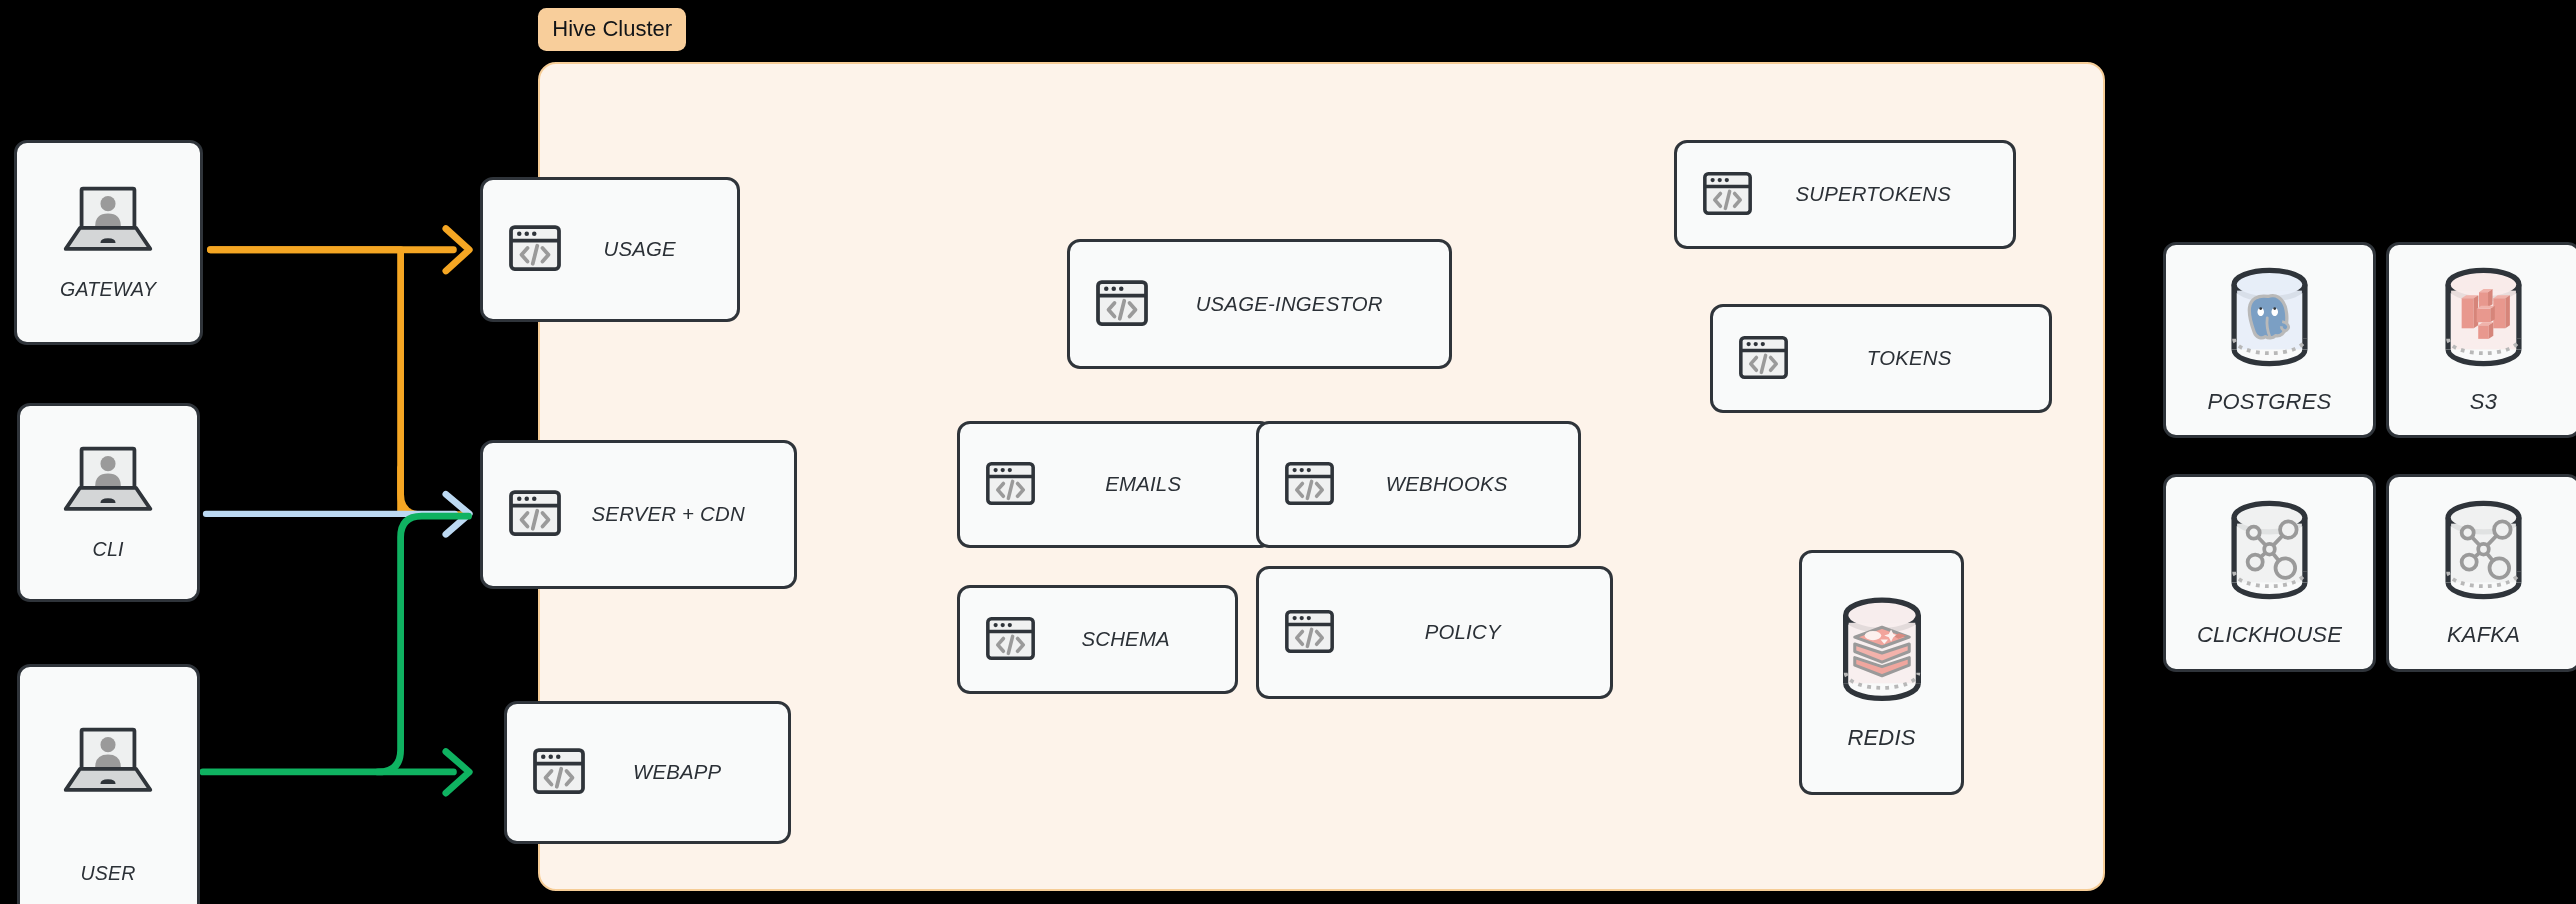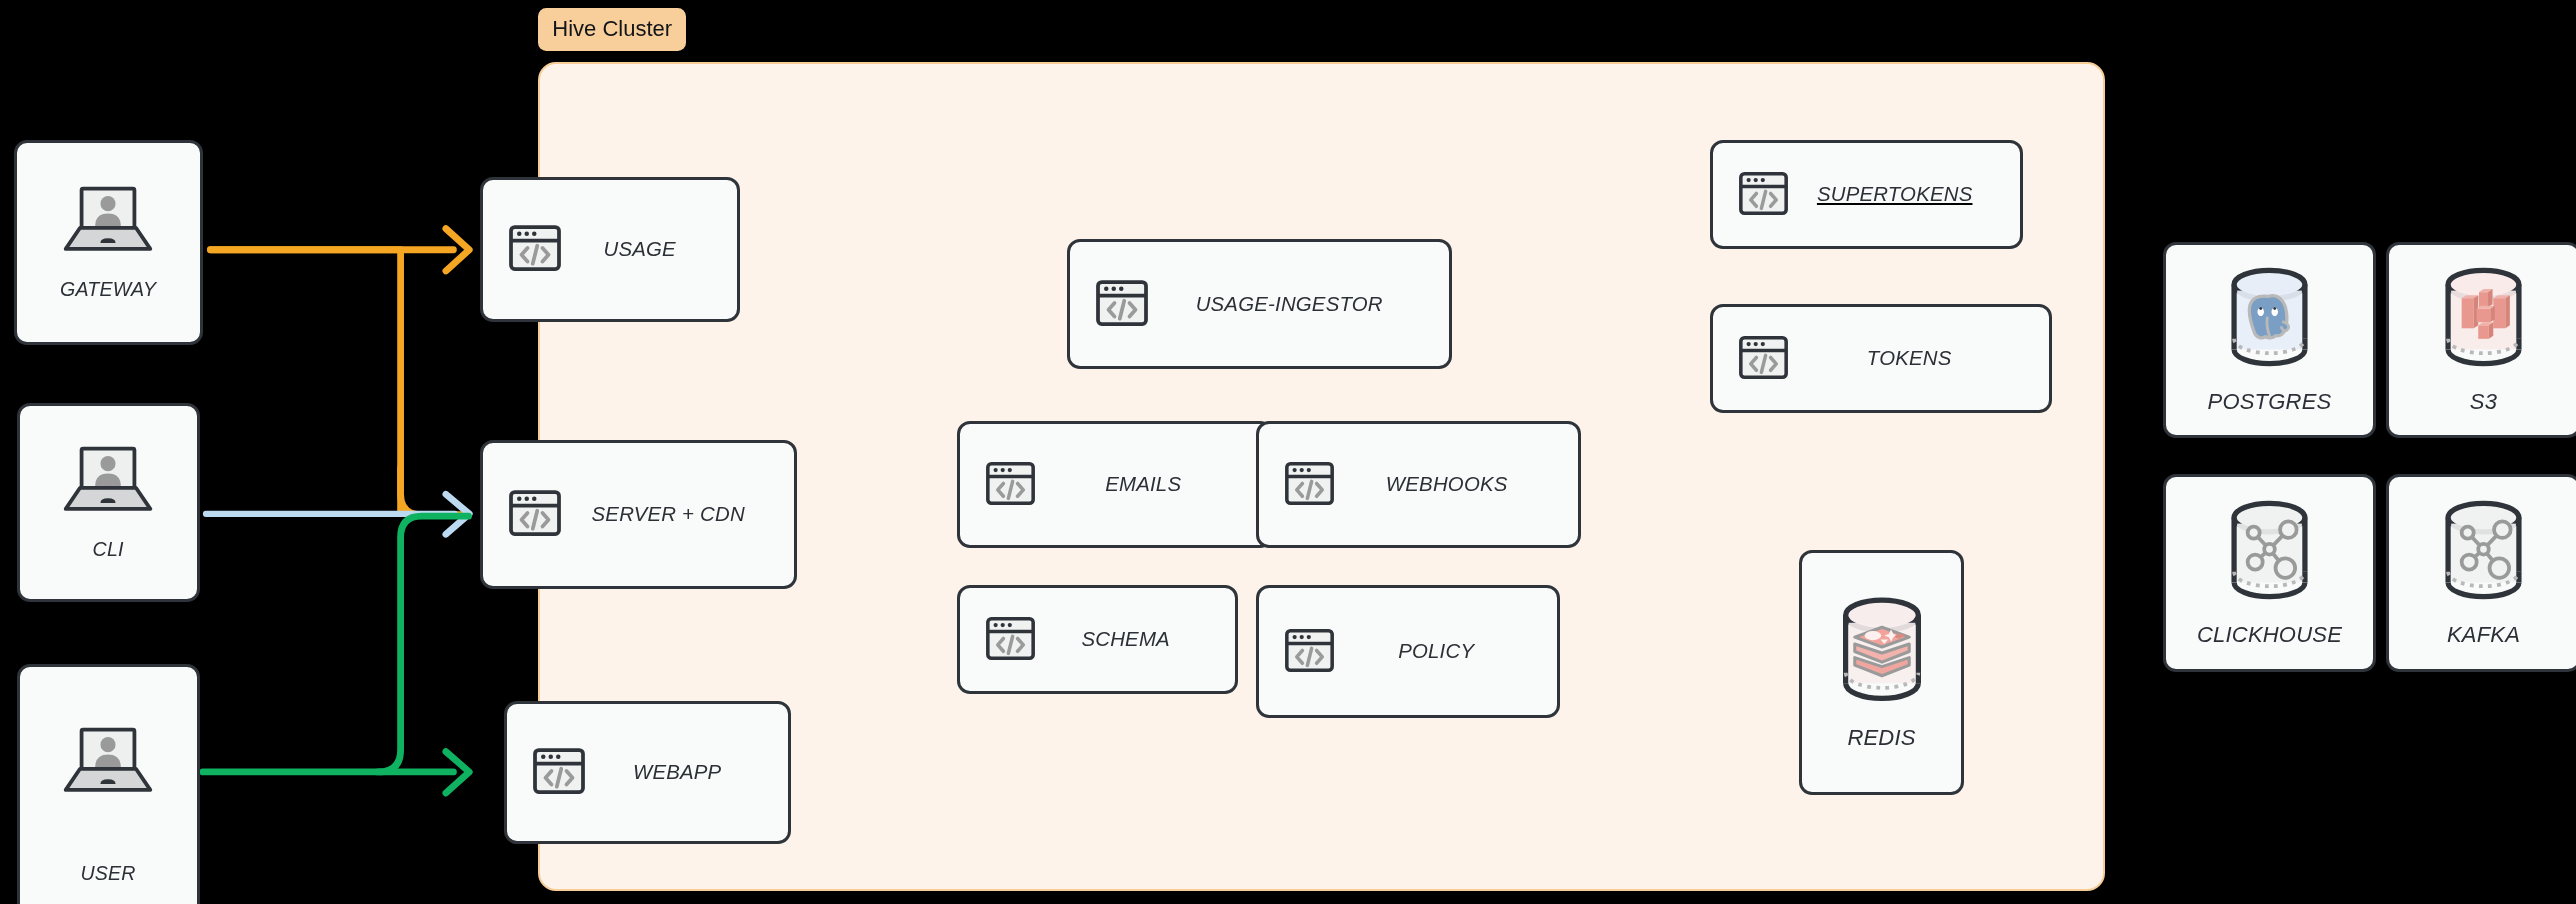--- a/index.html
+++ b/index.html
@@ -319,21 +319,21 @@
             <path d="M26 36 L18 45 L26 54"></path>
               <path d="M46 36 L54 45 L46 54"></path>
               <path d="M39 33 L33 57"></path>
           </g>
         </svg>
       </span>
       <span class="node-label">SCHEMA</span>
     </div>
   </div>
 
-  <div class="node svc" style="left:1256px;top:585px;width:304px;height:133px;align-items:flex-end;">
+  <div class="node svc" style="left:1256px;top:566px;width:357px;height:133px;align-items:flex-end;">
     <div class="svc-inner">
       <span class="win-icon">
         <svg width="51" height="51" viewBox="0 0 72 72">
           <rect x="4" y="8" width="64" height="56" rx="5" fill="#f0f1f1" stroke="#2f343a" stroke-width="5"></rect>
           <path d="M4 26 H68" stroke="#2f343a" stroke-width="5"></path>
           <g fill="#2f343a">
               <circle cx="15" cy="17" r="3"></circle>
               <circle cx="25" cy="17" r="3"></circle>
               <circle cx="35" cy="17" r="3"></circle>
             </g>
@@ -341,21 +341,21 @@
             <path d="M26 36 L18 45 L26 54"></path>
               <path d="M46 36 L54 45 L46 54"></path>
               <path d="M39 33 L33 57"></path>
           </g>
         </svg>
       </span>
       <span class="node-label">POLICY</span>
     </div>
   </div>
 
-  <div class="node svc" style="left:1710px;top:140px;width:313px;height:109px;text-decoration:underline;">
+  <div class="node svc" style="left:1674px;top:140px;width:342px;height:109px;">
     <div class="svc-inner">
       <span class="win-icon">
         <svg width="51" height="51" viewBox="0 0 72 72">
           <rect x="4" y="8" width="64" height="56" rx="5" fill="#f0f1f1" stroke="#2f343a" stroke-width="5"></rect>
           <path d="M4 26 H68" stroke="#2f343a" stroke-width="5"></path>
           <g fill="#2f343a">
               <circle cx="15" cy="17" r="3"></circle>
               <circle cx="25" cy="17" r="3"></circle>
               <circle cx="35" cy="17" r="3"></circle>
             </g>

